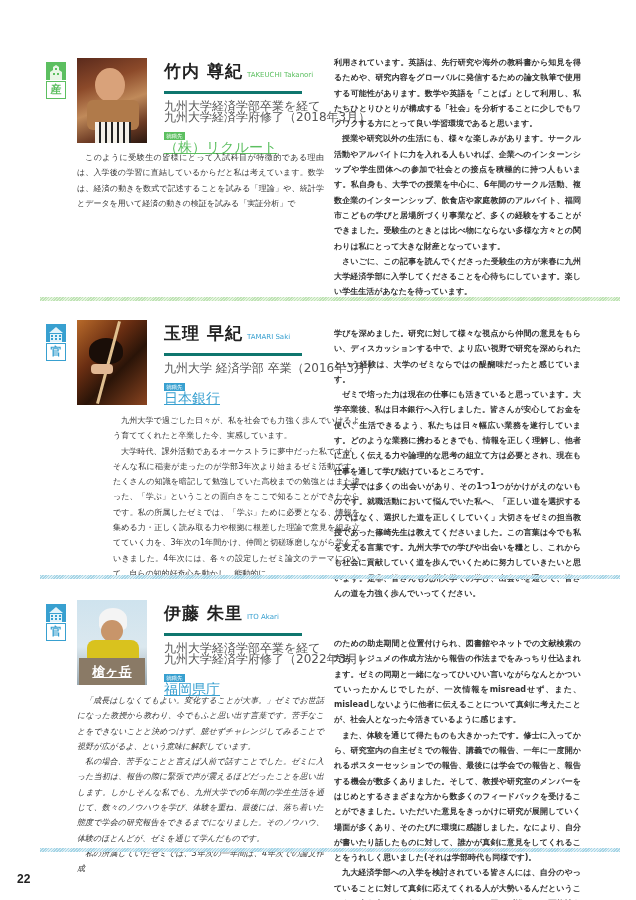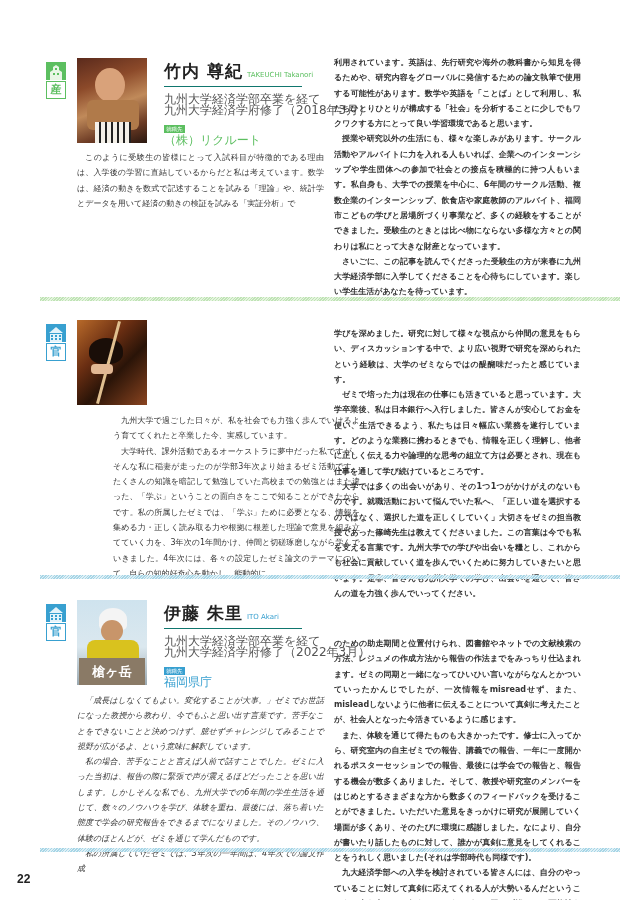--- a/index.html
+++ b/index.html
@@ -4,26 +4,26 @@
 <style>
   html, body { margin:0; padding:0; background:#fff; }
   body { width:636px; height:900px; position:relative; overflow:hidden;
          font-family:"DejaVu Sans", sans-serif; color:#333; }
   .section { position:absolute; left:40px; width:580px; }
   .icon-box { position:absolute; left:6px; top:4px; width:20px; }
   .icon-top { width:20px; height:18px; display:flex; align-items:flex-end; justify-content:center; }
   .icon-bottom { width:18px; height:16px; border:1px solid; margin-top:1px; font-size:11px; line-height:16px; text-align:center; font-weight:bold; }
   .photo { position:absolute; left:37px; top:0; width:70px; height:85px; overflow:hidden; }
   .header { position:absolute; left:124px; top:2px; width:135px; }
-  .name-row { display:flex; align-items:baseline; border-bottom:1px solid #0f766e; padding-bottom:3px; width:138px; }
+  .name-row { display:flex; align-items:baseline; border-bottom:3px solid #0f766e; padding-bottom:8px; width:138px; }
   .name { font-size:17px; font-weight:bold; color:#222; letter-spacing:1px; white-space:nowrap; }
   .roman { font-size:7px; margin-left:4px; white-space:nowrap; }
   .career { font-size:12px; color:#555; margin-top:7px; line-height:11px; white-space:nowrap; }
   .emp-label { display:inline-block; font-size:5.5px; color:#fff; padding:0 2px; margin-top:6px; line-height:8px; }
-  .emp-value { font-size:12px; line-height:11px; white-space:nowrap; }
+  .emp-value { font-size:14px; line-height:11px; white-space:nowrap;text-decoration:underline; }
   .col-left { position:absolute; left:37px; width:247px; font-size:8px; line-height:15.3px; text-align:justify; color:#333; }
   .col-right { position:absolute; left:294px; width:247px; font-size:8px; line-height:15.3px; text-align:justify; color:#333;font-weight:bold; }
   .col-left p, .col-right p { margin:0; text-indent:1em; }
   .col-left p.cont, .col-right p.cont { text-indent:0; }
   .divider { position:absolute; left:0; width:580px; height:4px; }
   .page-number { position:absolute; left:17px; top:872px; font-size:12px; font-weight:bold; color:#222; font-family:"Liberation Sans Narrow","Liberation Sans", sans-serif; }
 </style>
 </head>
 <body>
 
@@ -83,20 +83,31 @@
           </g>
         </svg>
     </div>
     <div class="icon-bottom" style="color:#38a0d0;border-color:#38a0d0;">官</div>
   </div>
   <div class="photo" style="background:linear-gradient(135deg,#b86a2a 0%,#6a2e12 35%,#2a1408 60%,#8a4420 100%);">
     <div style="position:absolute;left:12px;top:18px;width:34px;height:26px;border-radius:50% 50% 40% 40%;background:#1a0e08;"></div>
     <div style="position:absolute;left:30px;top:0;width:3px;height:85px;background:#e0c090;transform:rotate(15deg);"></div>
     <div style="position:absolute;left:14px;top:44px;width:22px;height:10px;border-radius:4px;background:#e2b894;"></div>
   </div>
+  <div class="header">
+    <div class="name-row">
+      <span class="name">玉理 早紀</span>
+      <span class="roman" style="color:#38a0d0;">TAMARI Saki</span>
+    </div>
+    <div class="career">
+      <div>九州大学 経済学部 卒業（2016年3月）</div>
+    </div>
+    <div class="emp-label" style="background:#38a0d0;">就職先</div>
+    <div class="emp-value" style="color:#38a0d0;">日本銀行</div>
+  </div>
   <div class="col-left" style="top:93px;margin-left:36px;">
     <p>九州大学で過ごした日々が、私を社会でも力強く歩んでいけるよう育ててくれたと卒業した今、実感しています。</p>
     <p>大学時代、課外活動であるオーケストラに夢中だった私ですが、そんな私に稲妻が走ったのが学部3年次より始まるゼミ活動です。たくさんの知識を暗記して勉強していた高校までの勉強とはまた違った、「学ぶ」ということの面白さをここで知ることができたからです。私の所属したゼミでは、「学ぶ」ために必要となる、情報を集める力・正しく読み取る力や根拠に根差した理論で意見を組み立てていく力を、3年次の1年間かけ、仲間と切磋琢磨しながら学んでいきました。4年次には、各々の設定したゼミ論文のテーマについて、自らの知的好奇心を動かし、能動的に</p>
   </div>
   <div class="col-right" style="top:-2px;margin-top:8px;">
     <p class="cont">学びを深めました。研究に対して様々な視点から仲間の意見をもらい、ディスカッションする中で、より広い視野で研究を深められたという経験は、大学のゼミならではの醍醐味だったと感じています。</p>
     <p>ゼミで培った力は現在の仕事にも活きていると思っています。大学卒業後、私は日本銀行へ入行しました。皆さんが安心してお金を使い、生活できるよう、私たちは日々幅広い業務を遂行しています。どのような業務に携わるときでも、情報を正しく理解し、他者に正しく伝える力や論理的な思考の組立て方は必要とされ、現在も仕事を通して学び続けているところです。</p>
     <p>大学では多くの出会いがあり、その1つ1つがかけがえのないものです。就職活動において悩んでいた私へ、「正しい道を選択するのではなく、選択した道を正しくしていく」大切さをゼミの担当教授であった篠崎先生は教えてくださいました。この言葉は今でも私を支える言葉です。九州大学での学びや出会いを糧とし、これからも社会に貢献していく道を歩んでいくために努力していきたいと思います。是非、皆さんも九州大学での学び、出会いを通して、皆さんの道を力強く歩んでいってください。</p>
   </div>
   <div class="divider" style="top:255px;background:repeating-linear-gradient(135deg,#a6d5e6 0 1px,#dff0f6 1px 2px);"></div>
@@ -118,21 +129,21 @@
           </g>
         </svg>
     </div>
     <div class="icon-bottom" style="color:#38a0d0;border-color:#38a0d0;">官</div>
   </div>
   <div class="photo" style="background:linear-gradient(180deg,#cfe3ee 0%,#dbe8ef 55%,#9aa8b0 100%);">
     <div style="position:absolute;left:22px;top:8px;width:28px;height:22px;border-radius:50% 50% 20% 20%;background:#f4f4f4;"></div>
     <div style="position:absolute;left:24px;top:20px;width:22px;height:22px;border-radius:50%;background:#c8956a;"></div>
     <div style="position:absolute;left:10px;top:40px;width:52px;height:26px;background:#d9c21e;border-radius:8px 8px 0 0;"></div>
     <div style="position:absolute;left:2px;top:58px;width:66px;height:27px;background:#8a7a66;display:flex;align-items:center;justify-content:center;">
-      <span style="color:#fff;font-size:13px;font-weight:bold;font-family:'DejaVu Serif',serif;">槍ヶ岳</span>
+      <span style="color:#fff;font-size:13px;font-weight:bold;font-family:'DejaVu Serif',serif;text-decoration:underline;">槍ヶ岳</span>
     </div>
   </div>
   <div class="header">
     <div class="name-row">
       <span class="name">伊藤 朱里</span>
       <span class="roman" style="color:#38a0d0;">ITO Akari</span>
     </div>
     <div class="career">
       <div>九州大学経済学部卒業を経て</div>
       <div>九州大学経済学府修了（2022年3月）</div>

